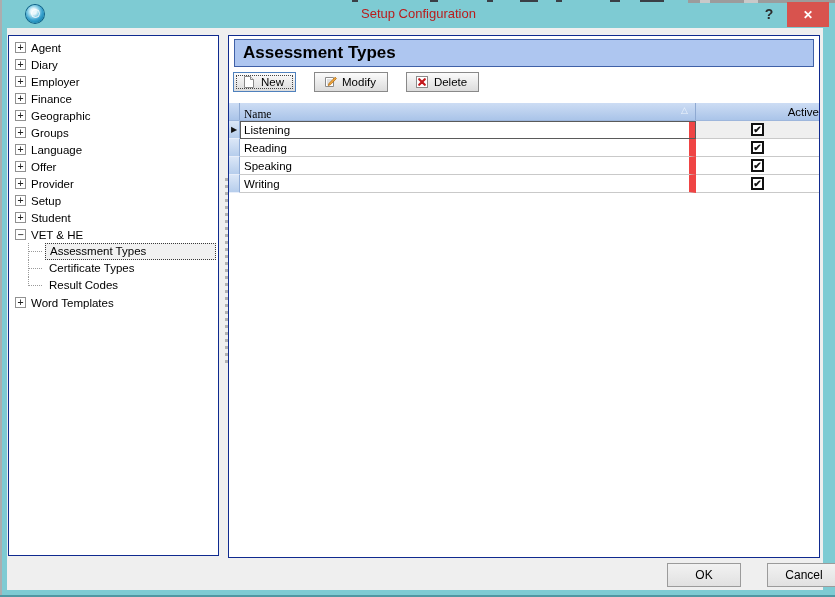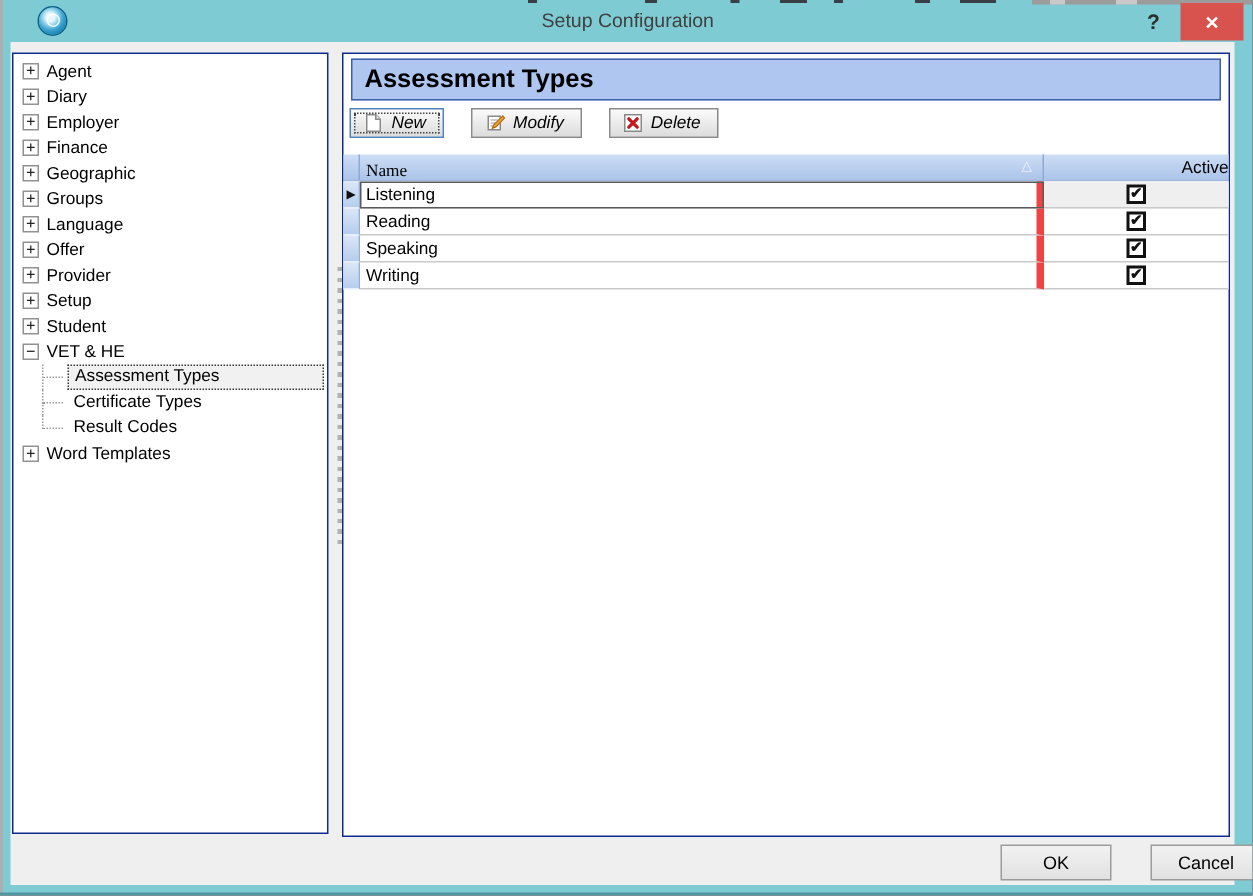--- a/index.html
+++ b/index.html
@@ -13,21 +13,21 @@
   .art-dash{top:0;height:2px;background:#3a3f46;}
   .art-light{top:0;height:3px;background:#c9c9c9;}
   .art-left{left:0;top:0;width:2px;height:597px;background:#b3a8a8;opacity:.85;}
 
   
   .titlebar{position:absolute;left:2px;top:2px;right:0;height:26px;}
   .app-icon{position:absolute;left:24px;top:3px;width:18px;height:18px;border-radius:50%;
             background:radial-gradient(circle at 42% 36%, #eaf8fc 0 18%, #9fd9ec 32%, #3ba3cf 55%, #1987b5 75%, #0f6a96 100%);
             box-shadow:0 0 0 1px #0d5f87;}
   .app-icon::after{content:"";position:absolute;left:5px;top:4px;width:7px;height:7px;border:1px solid #ffffff;border-radius:50%;opacity:.85;}
-  .win-title{position:absolute;left:0;right:0;top:4px;text-align:center;font-size:13px;color:#404040;}
+  .win-title{position:absolute;left:0;right:0;top:4px;text-align:center;font-size:13px;color:#b91c1c;}
   .help-btn{position:absolute;left:757px;top:2px;width:20px;height:20px;text-align:center;
             font-size:14px;font-weight:bold;color:#2b2b2b;line-height:20px;cursor:default;}
   .close-btn{position:absolute;left:785px;top:0;width:42px;height:25px;background:#d8534e;
              color:#fff;display:flex;align-items:center;justify-content:center;font-size:12px;font-weight:bold;}
 
   
   .dialog{position:absolute;left:7px;top:28px;width:816px;height:562px;background:#efefef;}
 
   
   .tree-panel{position:absolute;left:1px;top:7px;width:211px;height:521px;background:#fff;
@@ -50,39 +50,39 @@
                   background:repeating-linear-gradient(#b2b2b2 0 3px, transparent 3px 7px);}
 
   
   .main-panel{position:absolute;left:221px;top:7px;width:590px;height:521px;background:#fff;
               border:1px solid #0f2a8f;box-sizing:content-box;}
   .panel-header{position:absolute;left:5px;top:3px;width:580px;height:28px;box-sizing:border-box;
                 background:#aec6f0;border:1px solid #3f60a7;display:flex;align-items:center;
                 padding-left:8px;font-size:17px;font-weight:bold;color:#000;}
   .toolbar{position:absolute;left:4px;top:36px;height:27px;display:flex;align-items:flex-start;}
   .tbtn{height:20px;display:inline-flex;align-items:center;gap:5px;padding:0 11px 0 8px;
-        background:linear-gradient(#fbfbfb,#dcdcdc);border:1px solid #898989;font-size:11.5px;color:#000;cursor:default;font-style:italic;}
+        background:linear-gradient(#fbfbfb,#dcdcdc);border:1px solid #898989;font-size:11.5px;color:#000;cursor:default;}
   .tbtn.focused{border:1px solid #4f81bd;outline:1px dotted #444;outline-offset:-4px;}
   .tbtn + .tbtn{margin-left:18px;}
   .tbtn svg{display:block;}
 
   
   .grid{position:absolute;left:0;top:67px;width:590px;}
   .grid-header{display:grid;grid-template-columns:11px 1fr 123px;height:17px;
                background:linear-gradient(#cdddf4,#aac4e9);font-size:11.5px;color:#000;
                border-bottom:1px solid #9db6dc;}
   .gh-ind{border-right:1px solid #8ea9d2;}
   .gh-name{display:flex;align-items:flex-end;padding-left:4px;border-right:1px solid #8ea9d2;position:relative;font-family:Liberation Serif, serif;}
   .sort-glyph{position:absolute;right:7px;top:2px;font-size:9px;color:#eef4fc;}
   .gh-active{display:flex;align-items:center;justify-content:flex-end;}
   .grid-row{display:grid;grid-template-columns:11px 1fr 123px;height:18px;background:#fff;font-size:11.5px;color:#000;}
   .ind{background:linear-gradient(#dbe7f7,#b6cdec);border-right:1px solid #93aed7;border-bottom:1px solid #e8eefa;
        display:flex;align-items:center;justify-content:center;}
   .row-arrow{font-size:8px;color:#111;line-height:1;}
-  .cell-name{display:flex;align-items:center;padding-left:4px;border-bottom:1px solid #c9c9c9;border-right:5px solid #ef4444;}
+  .cell-name{display:flex;align-items:center;padding-left:4px;border-bottom:1px solid #c9c9c9;border-right:7px solid #ef4444;}
   .cell-active{display:flex;align-items:center;justify-content:center;border-bottom:1px solid #c9c9c9;}
   .grid-row.current .cell-name{outline:1px solid #5a5a5a;outline-offset:-1px;}
   .grid-row.current .cell-active{background:#efefef;}
   .checkbox{width:13px;height:13px;box-sizing:border-box;border:2px solid #111;background:#fff;
             display:flex;align-items:center;justify-content:center;font-size:10px;font-weight:bold;color:#111;line-height:1;}
 
   
   .fbtn{position:absolute;width:74px;height:24px;box-sizing:border-box;background:linear-gradient(#f2f2f2,#e1e1e1);
         border:1px solid #9b9b9b;font-size:12px;color:#000;display:flex;align-items:center;justify-content:center;cursor:default;}
   .fbtn.ok{left:660px;top:535px;}

